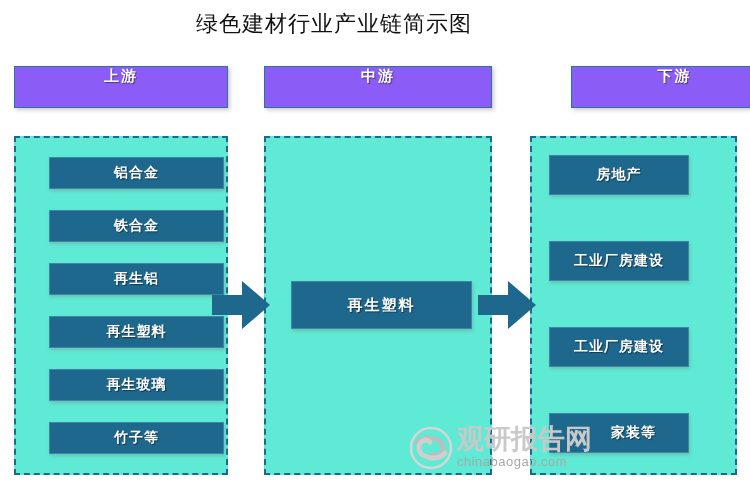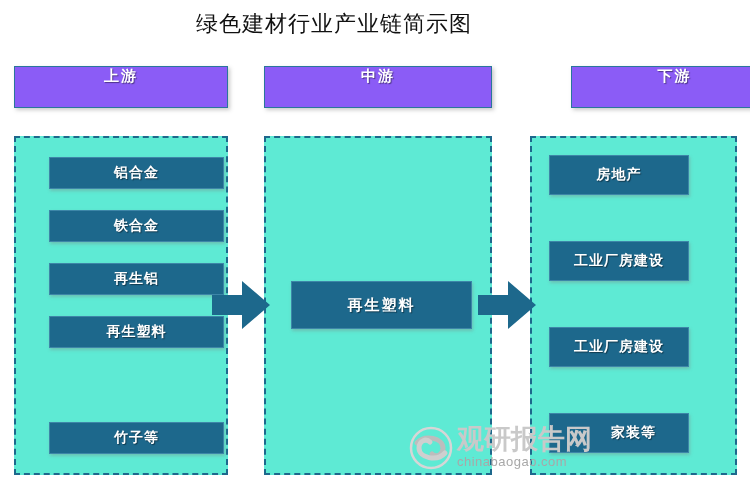--- a/index.html
+++ b/index.html
@@ -179,20 +179,23 @@
     </div>
     <div class="chip chip-up" style="top:72px;">
       <span class="chip-text">铁合金</span>
     </div>
     <div class="chip chip-up" style="top:125px;">
       <span class="chip-text">再生铝</span>
     </div>
     <div class="chip chip-up" style="top:178px;">
       <span class="chip-text">再生塑料</span>
     </div>
+    <div class="chip chip-up" style="top:231px;">
+      <span class="chip-text">再生玻璃</span>
+    </div>
     <div class="chip chip-up" style="top:284px;">
       <span class="chip-text">竹子等</span>
     </div>
   </div>
 
   <div class="col-header" id="hdr-mid">
     <span class="hdr-text">中游</span>
   </div>
 
   <div class="dashed-box" id="box-mid"></div>

